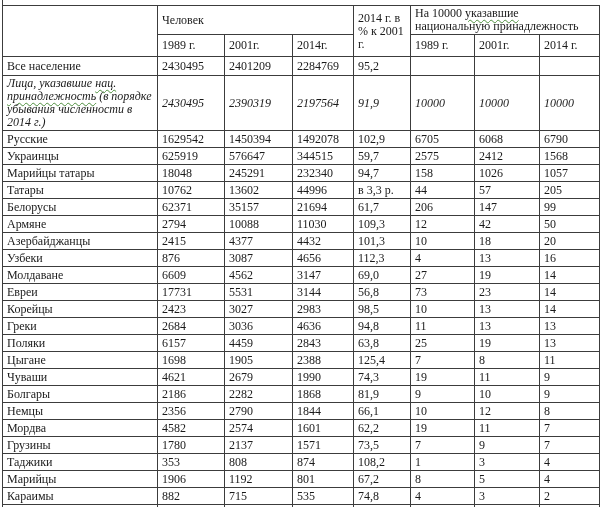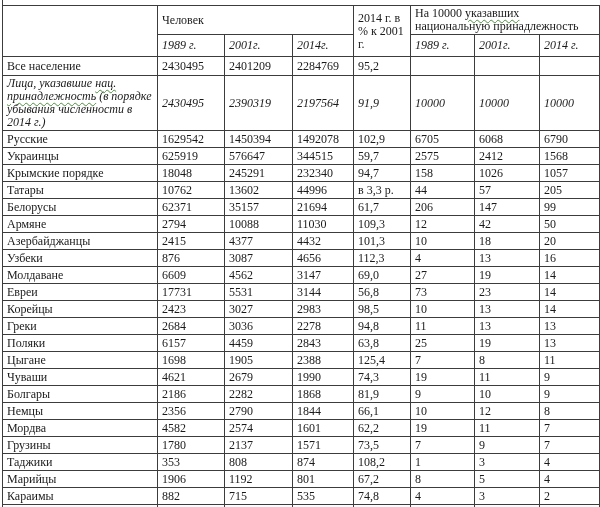--- a/index.html
+++ b/index.html
@@ -40,21 +40,21 @@
     font-size: 12px;
     line-height: 13px;
     font-weight: normal;
     text-align: left;
     vertical-align: middle;
     padding: 1px 3px 1px 4px;
     overflow: hidden;
     word-wrap: break-word;
   }
   thead tr.group-row th { height: 24px; }
-  thead tr.year-row th  { height: 19px; font-style: italic; }
+  thead tr.year-row th  { height: 19px; }
   th.va-top { vertical-align: top; padding-top: 3px; }
   tbody td { height: 14px; }
   tbody tr:first-child td { height: 16px; margin-top: 28px; }
   tbody tr:nth-child(2) td { height: 52px; font-style: italic; }
   tbody tr:last-child td { height: 58px; }
   .wavy {
     text-decoration: underline;
     text-decoration-style: wavy;
     text-decoration-color: #4e8f3e;
     text-decoration-thickness: 1px;
@@ -76,21 +76,21 @@
       <col style="width:57px">
       <col style="width:64px">
       <col style="width:65px">
       <col style="width:60px">
     </colgroup>
     <thead>
       <tr class="group-row">
         <th rowspan="2"></th>
         <th colspan="3">Человек</th>
         <th rowspan="2" class="va-top">2014 г. в % к 2001 г.</th>
-        <th colspan="3"><span>На 10000 </span><span class="wavy">указавших</span><span> национальную принадлежность</span></th>
+        <th colspan="3"><span>На 10000 </span><span class="wavy">указавшие</span><span> национальную принадлежность</span></th>
       </tr>
       <tr class="year-row">
         <th>1989 г.</th>
         <th>2001г.</th>
         <th>2014г.</th>
         <th>1989 г.</th>
         <th>2001г.</th>
         <th>2014 г.</th>
       </tr>
     </thead>
@@ -129,21 +129,21 @@
           <td>Украинцы</td>
           <td>625919</td>
           <td>576647</td>
           <td>344515</td>
           <td>59,7</td>
           <td>2575</td>
           <td>2412</td>
           <td>1568</td>
         </tr>
         <tr>
-          <td>Крымские порядке</td>
+          <td>Марийцы татары</td>
           <td>18048</td>
           <td>245291</td>
           <td>232340</td>
           <td>94,7</td>
           <td>158</td>
           <td>1026</td>
           <td>1057</td>
         </tr>
         <tr>
           <td>Татары</td>
@@ -222,21 +222,21 @@
           <td>2983</td>
           <td>98,5</td>
           <td>10</td>
           <td>13</td>
           <td>14</td>
         </tr>
         <tr>
           <td>Греки</td>
           <td>2684</td>
           <td>3036</td>
-          <td>2278</td>
+          <td>4636</td>
           <td>94,8</td>
           <td>11</td>
           <td>13</td>
           <td>13</td>
         </tr>
         <tr>
           <td>Поляки</td>
           <td>6157</td>
           <td>4459</td>
           <td>2843</td>

